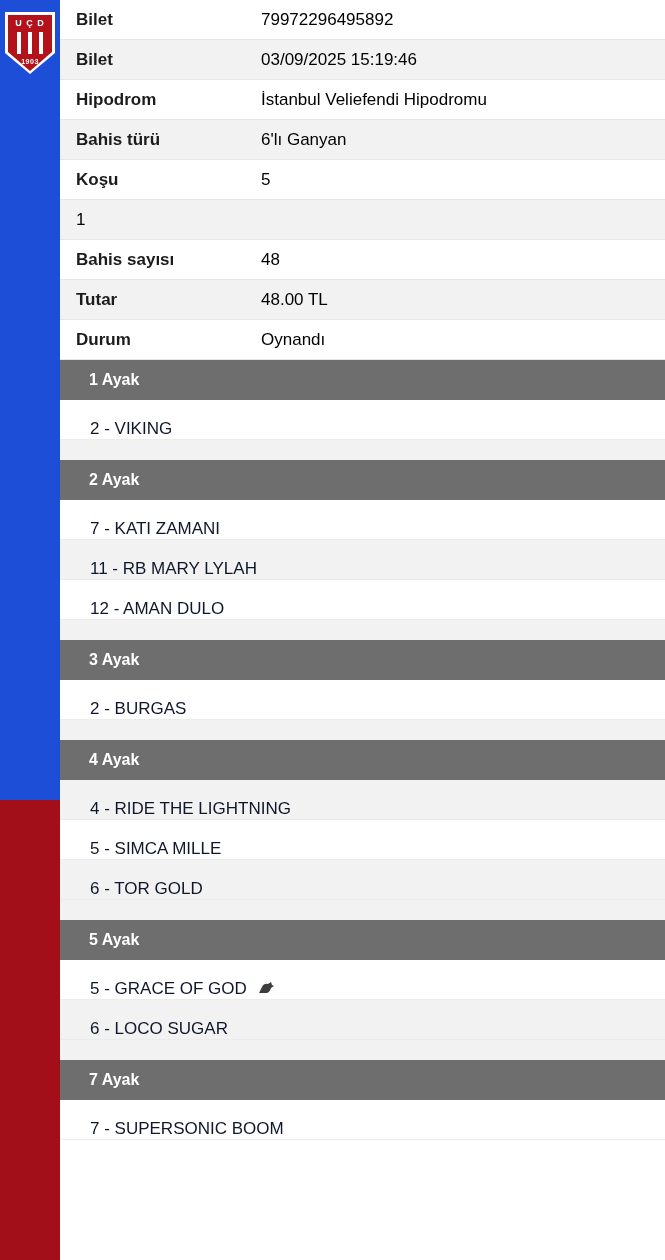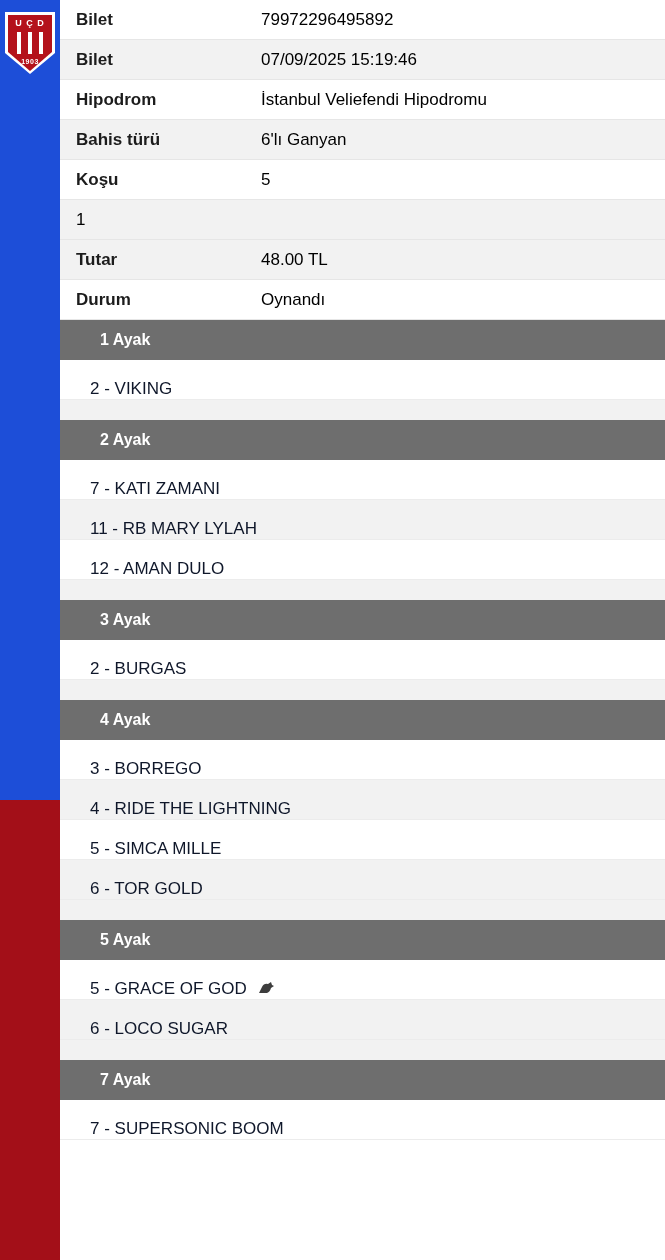--- a/index.html
+++ b/index.html
@@ -116,21 +116,21 @@
   .info-value {
     font-size: 17px;
     color: #000000;
   }
 
   
   .leg-header {
     height: 40px;
     display: flex;
     align-items: center;
-    padding-left: 40px;
+    padding-left: 29px;
     background: #6e6e6e;
     color: #ffffff;
     font-size: 16px;
     font-weight: bold;
   }
   .horse-row {
     height: 40px;
     display: flex;
     align-items: flex-end;
     padding-left: 30px;
@@ -174,36 +174,40 @@
   </div>
 
   <div class="content">
     <div id="details">
         <div class="info-row">
           <div class="info-label">Bilet</div>
           <div class="info-value">79972296495892</div>
         </div>
         <div class="info-row alt">
           <div class="info-label">Bilet</div>
-          <div class="info-value">07/09/2025 15:19:46</div>
+          <div class="info-value">03/09/2025 15:19:46</div>
         </div>
         <div class="info-row">
           <div class="info-label">Hipodrom</div>
           <div class="info-value">İstanbul Veliefendi Hipodromu</div>
         </div>
         <div class="info-row alt">
           <div class="info-label">Bahis türü</div>
           <div class="info-value">6'lı Ganyan</div>
         </div>
         <div class="info-row">
           <div class="info-label">Koşu</div>
           <div class="info-value">5</div>
         </div>
         <div class="info-row alt">
           <div class="info-value">1</div>
+        </div>
+        <div class="info-row">
+          <div class="info-label">Bahis sayısı</div>
+          <div class="info-value">48</div>
         </div>
         <div class="info-row alt">
           <div class="info-label">Tutar</div>
           <div class="info-value">48.00 TL</div>
         </div>
         <div class="info-row">
           <div class="info-label">Durum</div>
           <div class="info-value">Oynandı</div>
         </div>
       </div>
@@ -223,23 +227,20 @@
         <div class="horse-row">
           <span>12 - AMAN DULO</span>
         </div>
         <div class="leg-gap"></div>
         <div class="leg-header">3 Ayak</div>
         <div class="horse-row">
           <span>2 - BURGAS</span>
         </div>
         <div class="leg-gap"></div>
         <div class="leg-header">4 Ayak</div>
-        <div class="horse-row">
-          <span>3 - BORREGO</span>
-        </div>
         <div class="horse-row alt">
           <span>4 - RIDE THE LIGHTNING</span>
         </div>
         <div class="horse-row">
           <span>5 - SIMCA MILLE</span>
         </div>
         <div class="horse-row alt">
           <span>6 - TOR GOLD</span>
         </div>
         <div class="leg-gap"></div>

